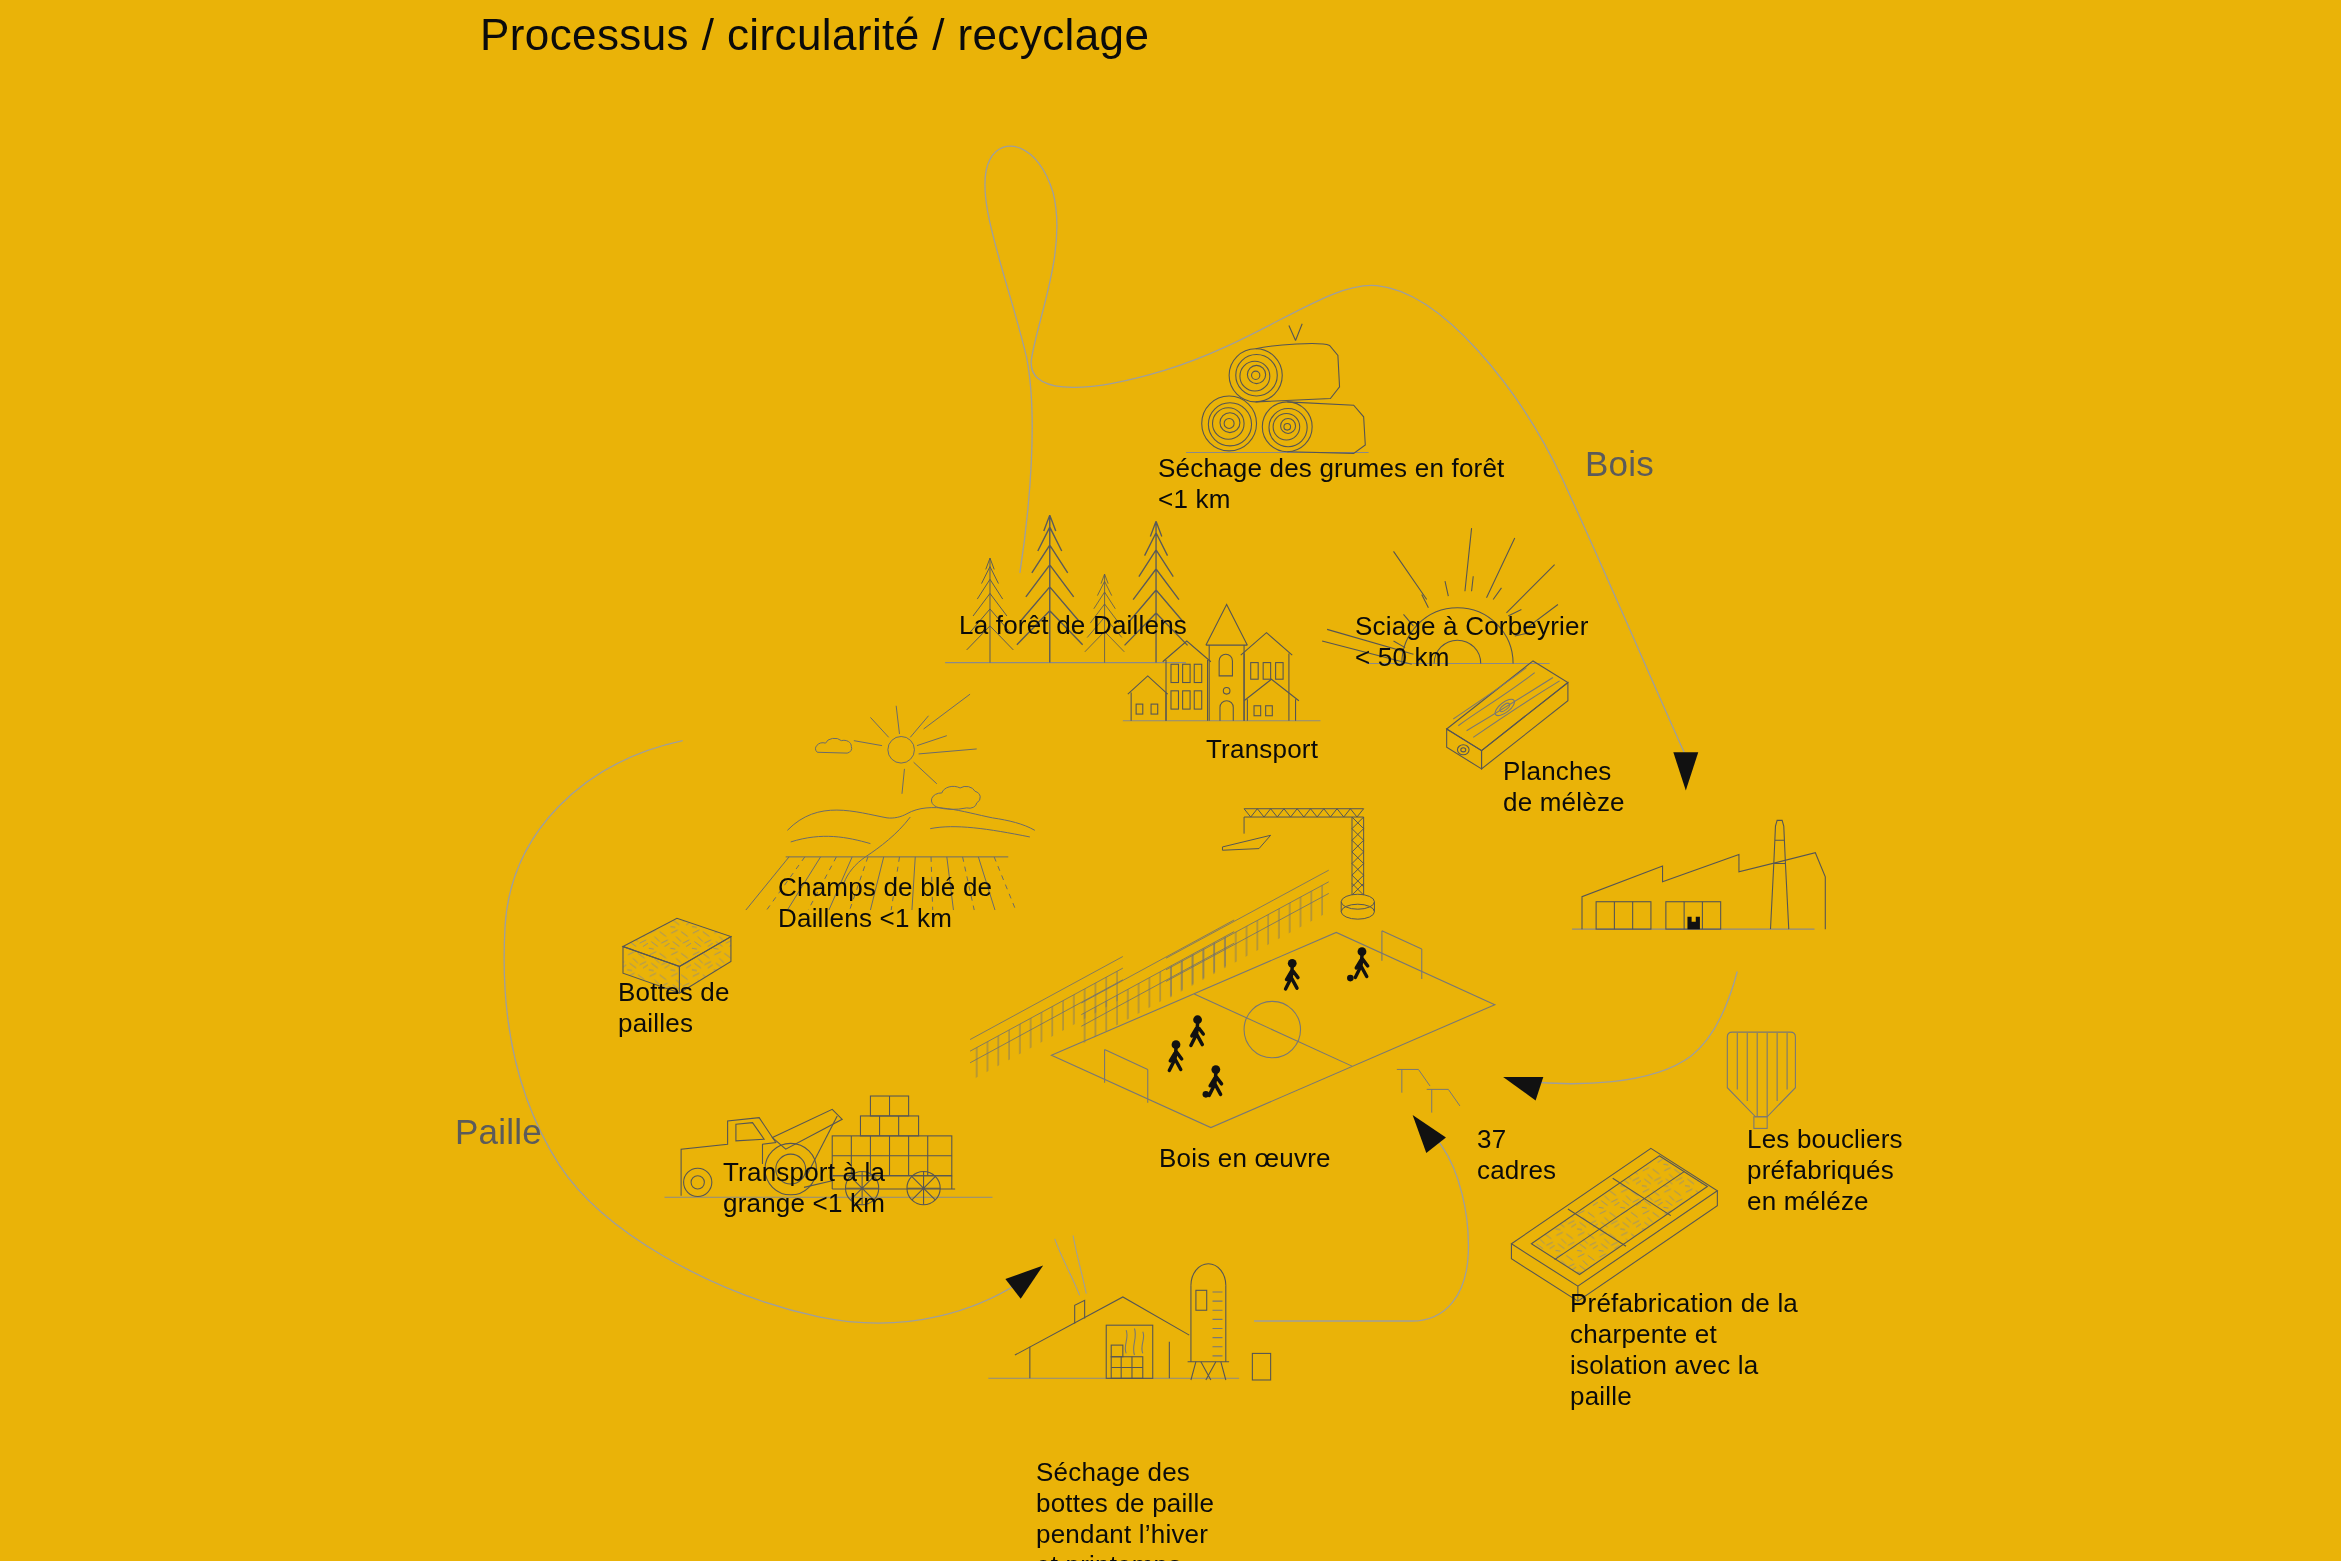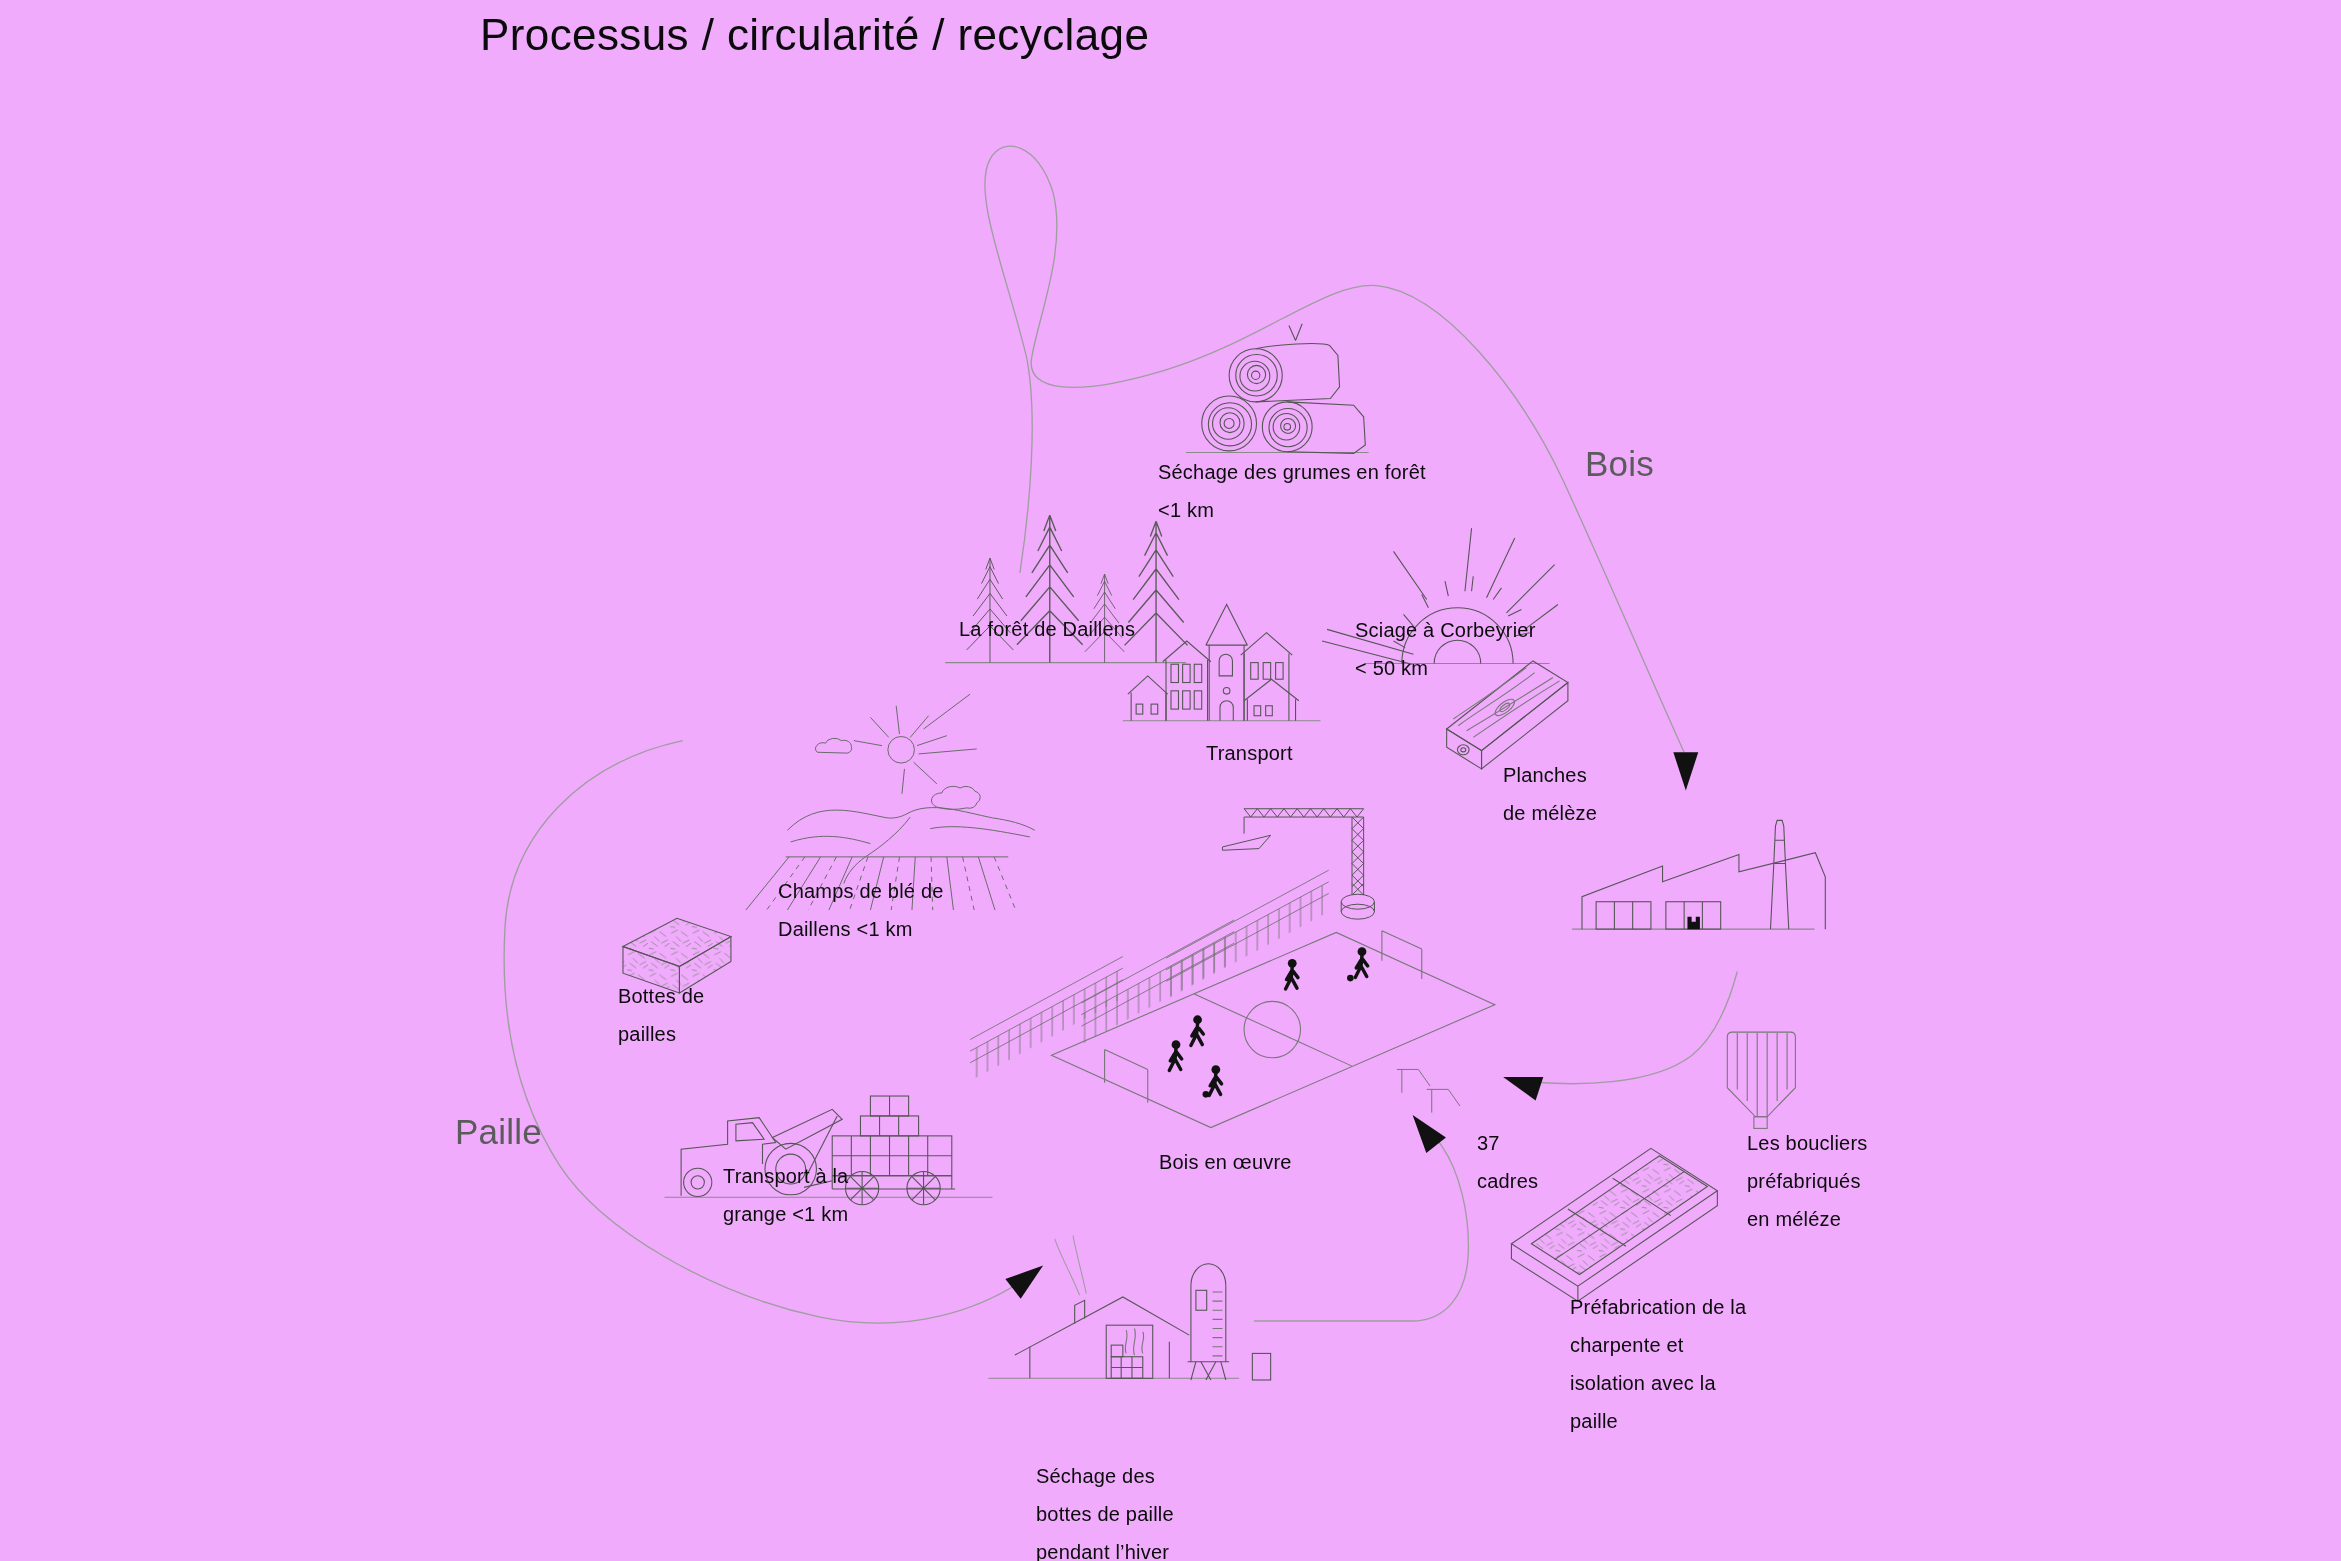--- a/index.html
+++ b/index.html
@@ -1,20 +1,20 @@
 <!DOCTYPE html>
 <html style="font-size:13.3px"><head>
 <meta charset="utf-8">
 <style>
   html,body{margin:0;padding:0;background:#ffffff;}
   body{width:2342px;height:1561px;overflow:hidden;
        font-family:"Liberation Sans", sans-serif;}
-  .stage{position:relative;width:2342px;height:1561px;background:#f0abfc;}
+  .stage{position:relative;width:2342px;height:1561px;background:#eab308;}
   .stage svg{position:absolute;left:0;top:0;}
-  .lbl{position:absolute;font-size:20px;line-height:38px;color:#0b0b0b;
+  .lbl{position:absolute;font-size:26px;line-height:31px;color:#0b0b0b;
        white-space:pre-line;letter-spacing:0.2px;}
   .lbl.big{font-size:35px;line-height:38px;color:#5b5b5b;}
   .title{position:absolute;left:480px;top:10px;margin:0;font-size:44px;
          font-weight:500;color:#0b0b0b;letter-spacing:0.4px;}
 </style>
 </head>
 <body>
 
 <div class="stage">
 

